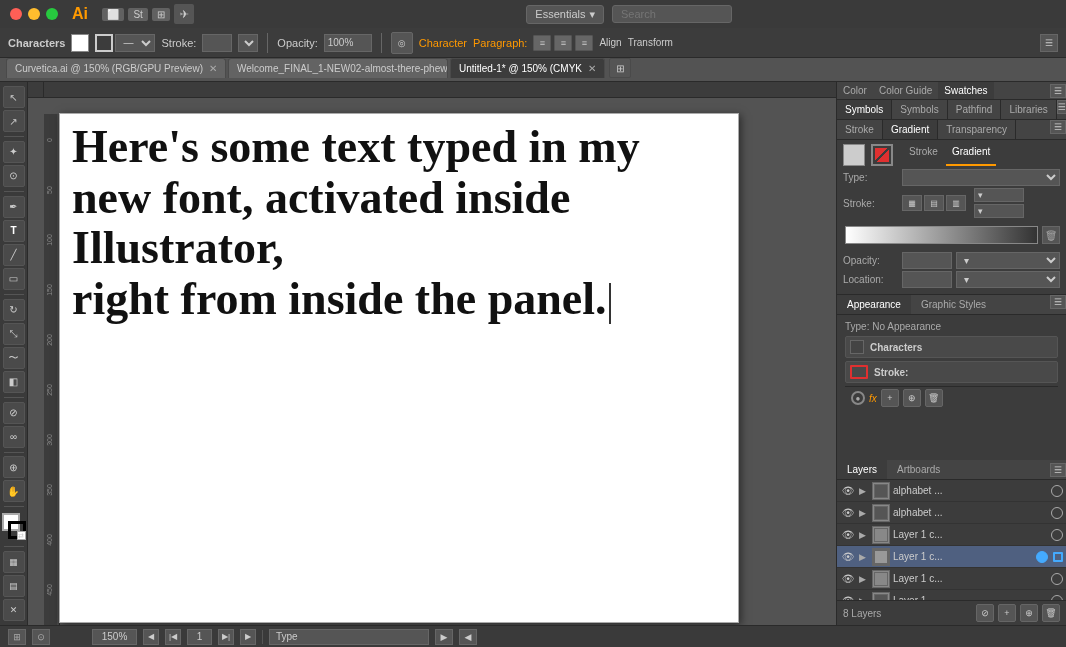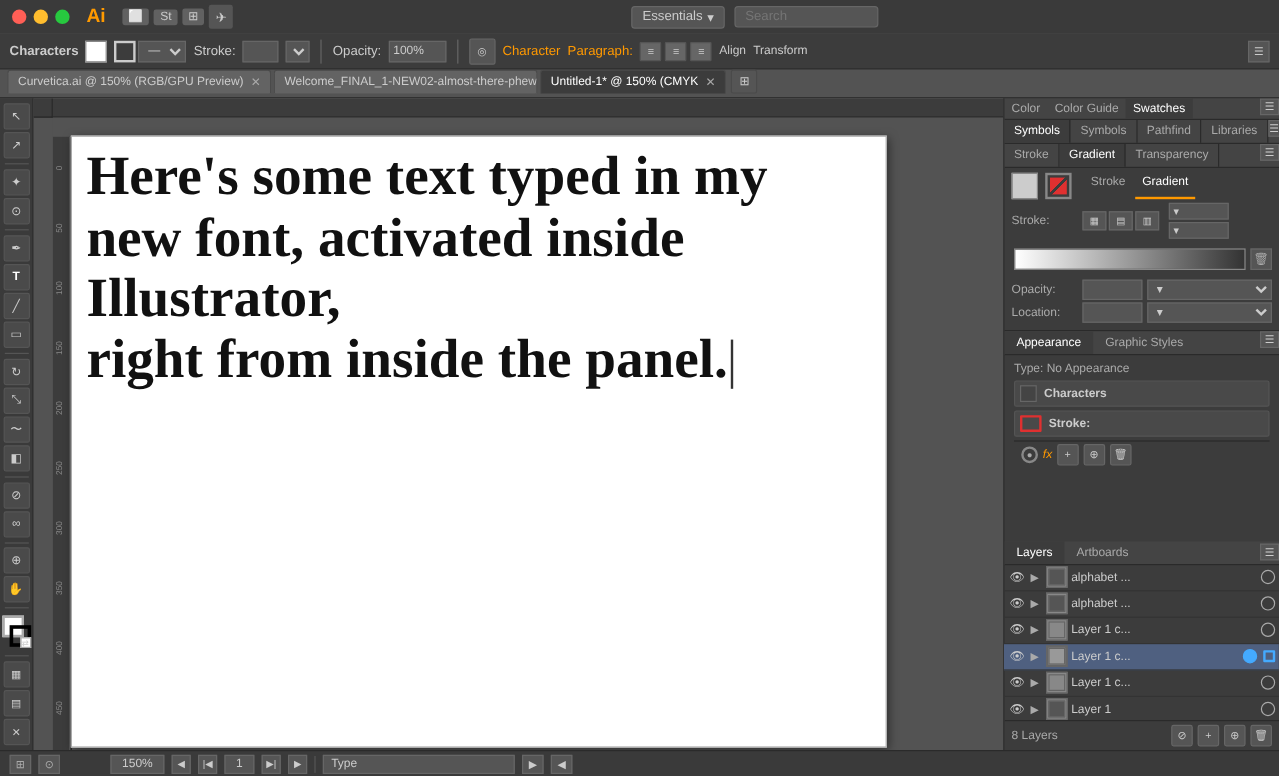--- a/index.html
+++ b/index.html
@@ -287,21 +287,21 @@
       color: #aaa;
     }
     .status-zoom { display: flex; align-items: center; gap: 4px; padding-left: 36px; }
     .zoom-input { background: #555; border: 1px solid #666; color: #ccc; font-size: 10px; padding: 1px 4px; width: 45px; height: 16px; text-align: center; }
     .nav-btn { width: 16px; height: 16px; background: #555; border: 1px solid #666; display: flex; align-items: center; justify-content: center; font-size: 8px; color: #ccc; cursor: pointer; }
     .page-input { background: #555; border: 1px solid #666; color: #ccc; font-size: 10px; padding: 1px 4px; width: 25px; height: 16px; text-align: center; }
     .status-sep { width: 1px; height: 14px; background: #555; }
     .status-type { background: #555; border: 1px solid #666; color: #ccc; font-size: 10px; padding: 1px 20px 1px 6px; height: 16px; }
 
     
-    .color-panel-tabs { display: flex; background: #444; border-bottom: 1px solid #2a2a2a; }
+    .color-panel-tabs { display: flex; background: #444; border-bottom: 1px solid #2a2a2a; align-items: center; }
     .cp-tab { padding: 3px 6px; font-size: 10px; color: #aaa; cursor: pointer; }
     .cp-tab.active { color: #fff; background: #3c3c3c; }
 
     
     ::-webkit-scrollbar { width: 8px; height: 8px; }
     ::-webkit-scrollbar-track { background: #333; }
     ::-webkit-scrollbar-thumb { background: #555; border-radius: 2px; }
 
     .panel-menu-btn { margin-left: auto; width: 16px; height: 14px; background: #555; border: 1px solid #666; display: flex; align-items: center; justify-content: center; font-size: 9px; color: #ccc; cursor: pointer; }
   </style>
@@ -476,20 +476,26 @@
       <div class="stroke-grad-tabs">
         <div style="width:22px;height:22px;border:1px solid #888;background:#ccc;margin-right:4px;"></div>
         <div style="width:22px;height:22px;border:2px solid #888;background:transparent;position:relative;margin-right:8px;">
           <div style="position:absolute;top:2px;left:2px;right:2px;bottom:2px;background:linear-gradient(to bottom right,#e03030 0%,#e03030 45%,transparent 45%,transparent 55%,#e03030 55%);"></div>
         </div>
         <span class="sg-tab">Stroke</span>
         <span class="sg-tab active">Gradient</span>
         <span class="sg-tab"></span>
       </div>
 
+      <div class="panel-row">
+        <span class="panel-label">Type:</span>
+        <select class="panel-dropdown">
+          <option></option>
+        </select>
+      </div>
 
       <div class="panel-row">
         <span class="panel-label">Stroke:</span>
         <div style="display:flex;gap:2px;">
           <div style="width:20px;height:16px;background:#555;border:1px solid #666;display:flex;align-items:center;justify-content:center;font-size:8px;">▦</div>
           <div style="width:20px;height:16px;background:#555;border:1px solid #666;display:flex;align-items:center;justify-content:center;font-size:8px;">▤</div>
           <div style="width:20px;height:16px;background:#555;border:1px solid #666;display:flex;align-items:center;justify-content:center;font-size:8px;">▥</div>
         </div>
         <div style="display:flex;flex-direction:column;margin-left:4px;gap:2px;">
           <div style="width:50px;height:14px;background:#555;border:1px solid #666;display:flex;align-items:center;padding:0 3px;font-size:9px;color:#ccc;">▾</div>

